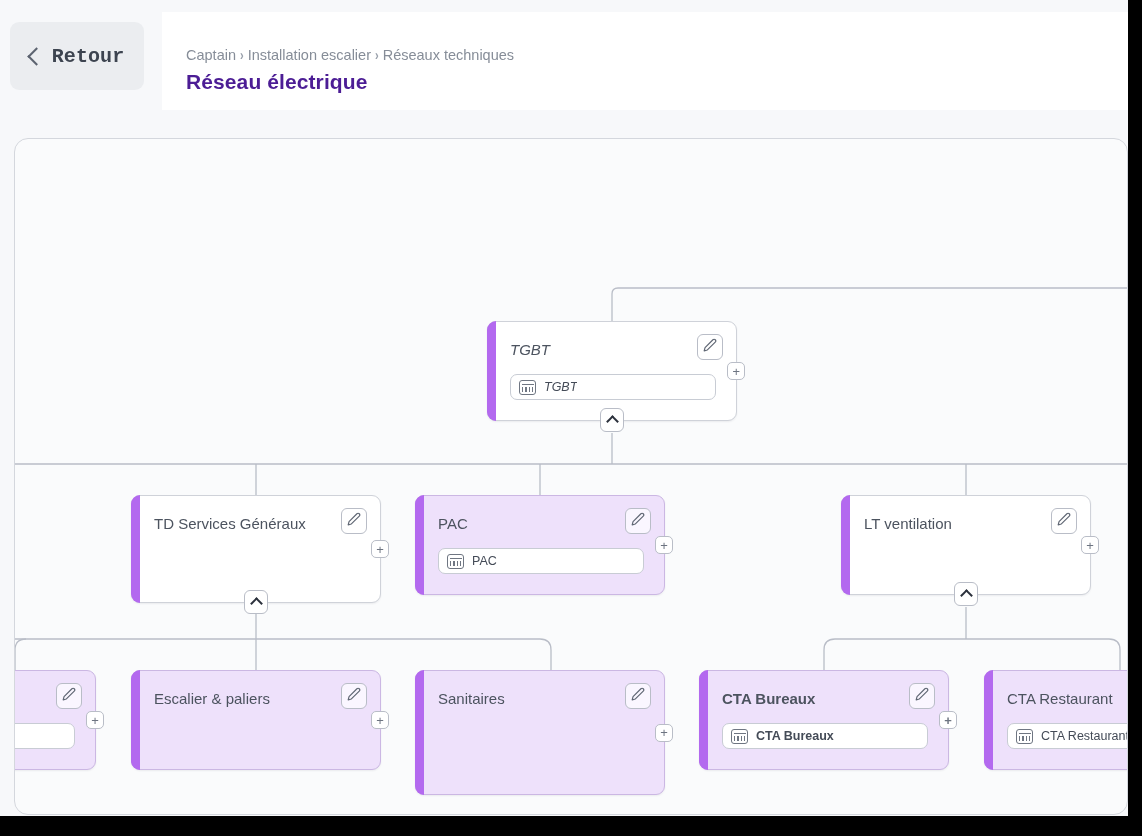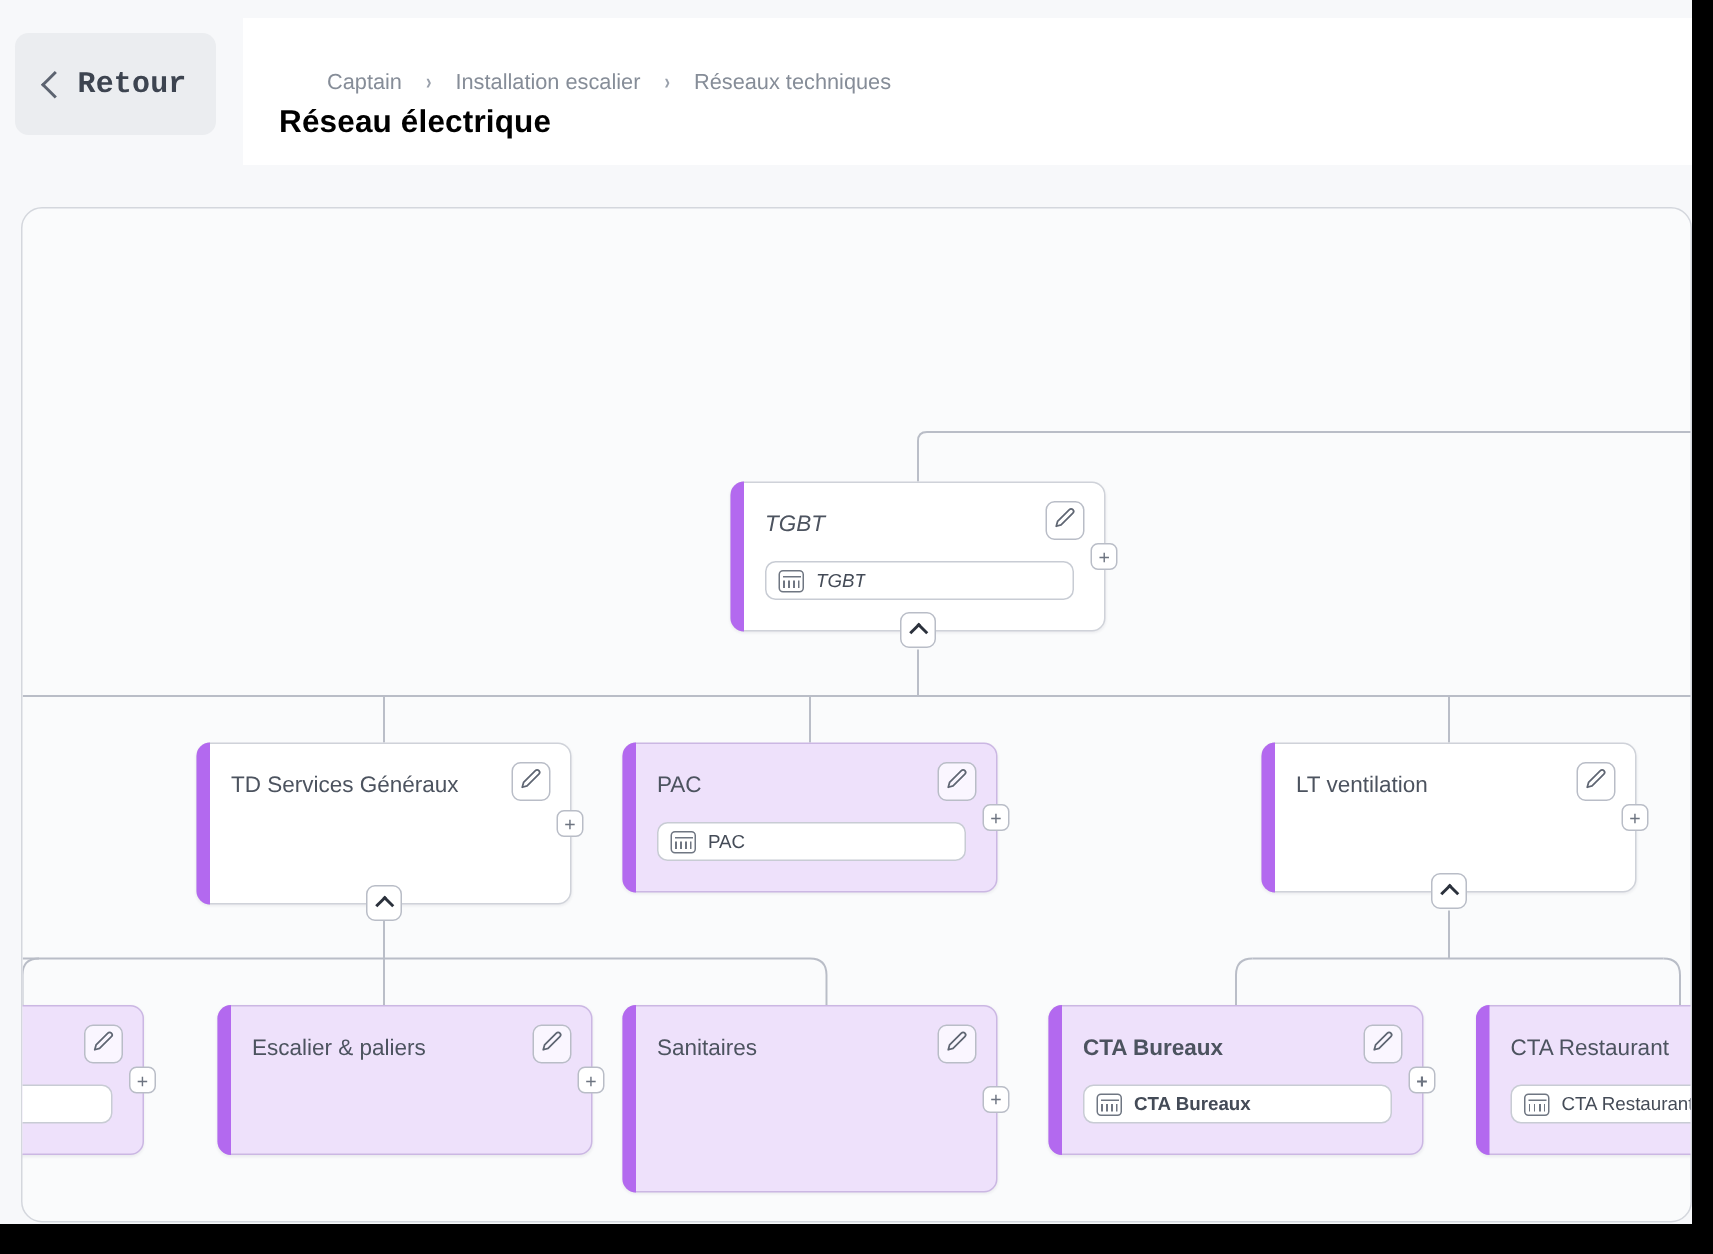--- a/index.html
+++ b/index.html
@@ -42,31 +42,31 @@
     letter-spacing: .1px;
     font-family: Liberation Mono, monospace;
   }
   #title-card {
     position: absolute; left: 162px; top: 0;
     width: 966px; height: 98px;
     background: #ffffff;
   }
   #breadcrumb {
     position: absolute; left: 24px; top: 35px;
-    display: flex; align-items: center; gap: 16px;
-    font-size: 14.5px; color: #868d98; margin-left: 32px;
+    display: flex; align-items: center; gap: 4px;
+    font-size: 14.5px; color: #868d98;
   }
   #breadcrumb .sep {
     font-size: 11px; color: #9aa1ac; font-weight: bold;
     transform: scaleY(1.35);
   }
   #breadcrumb .crumb { cursor: pointer; white-space: nowrap; }
   #page-title {
     position: absolute; left: 24px; top: 58px;
-    font-size: 21px; font-weight: bold; color: #000000;
+    font-size: 21px; font-weight: bold; color: #4c1d95;
     letter-spacing: .1px;
   }
 
   
   #canvas {
     position: absolute; left: 14px; top: 138px;
     width: 1114px; height: 677px;
     background: #fafbfc;
     border: 1px solid #d4d7dd;
     border-radius: 14px;
@@ -290,21 +290,21 @@
             <span class="edit-btn">
               <span><svg width="14" height="14" viewBox="0 0 24 24" fill="none" stroke="#5f6673" stroke-width="2" stroke-linecap="round" stroke-linejoin="round">
                   <path d="M17 3a2.8 2.8 0 0 1 4 4L7.5 20.5 2 22l1.5-5.5L17 3z"></path>
                 </svg></span>
             </span>
             <span class="plus-btn">+</span>
             <span class="chip">
               <span class="ctext"></span>
             </span>
           </div>
-          <div class="node tinted" style="left: 116px; top: 531px; width: 250px; height: 100px; margin-left: 14px;">
+          <div class="node tinted" style="left: 116px; top: 531px; width: 250px; height: 100px;">
             <span class="accent"></span>
             <span class="ntitle">Escalier &amp; paliers</span>
             <span class="edit-btn">
               <span><svg width="14" height="14" viewBox="0 0 24 24" fill="none" stroke="#5f6673" stroke-width="2" stroke-linecap="round" stroke-linejoin="round">
                   <path d="M17 3a2.8 2.8 0 0 1 4 4L7.5 20.5 2 22l1.5-5.5L17 3z"></path>
                 </svg></span>
             </span>
             <span class="plus-btn">+</span>
           </div>
           <div class="node tinted" style="left: 400px; top: 531px; width: 250px; height: 125px;">

